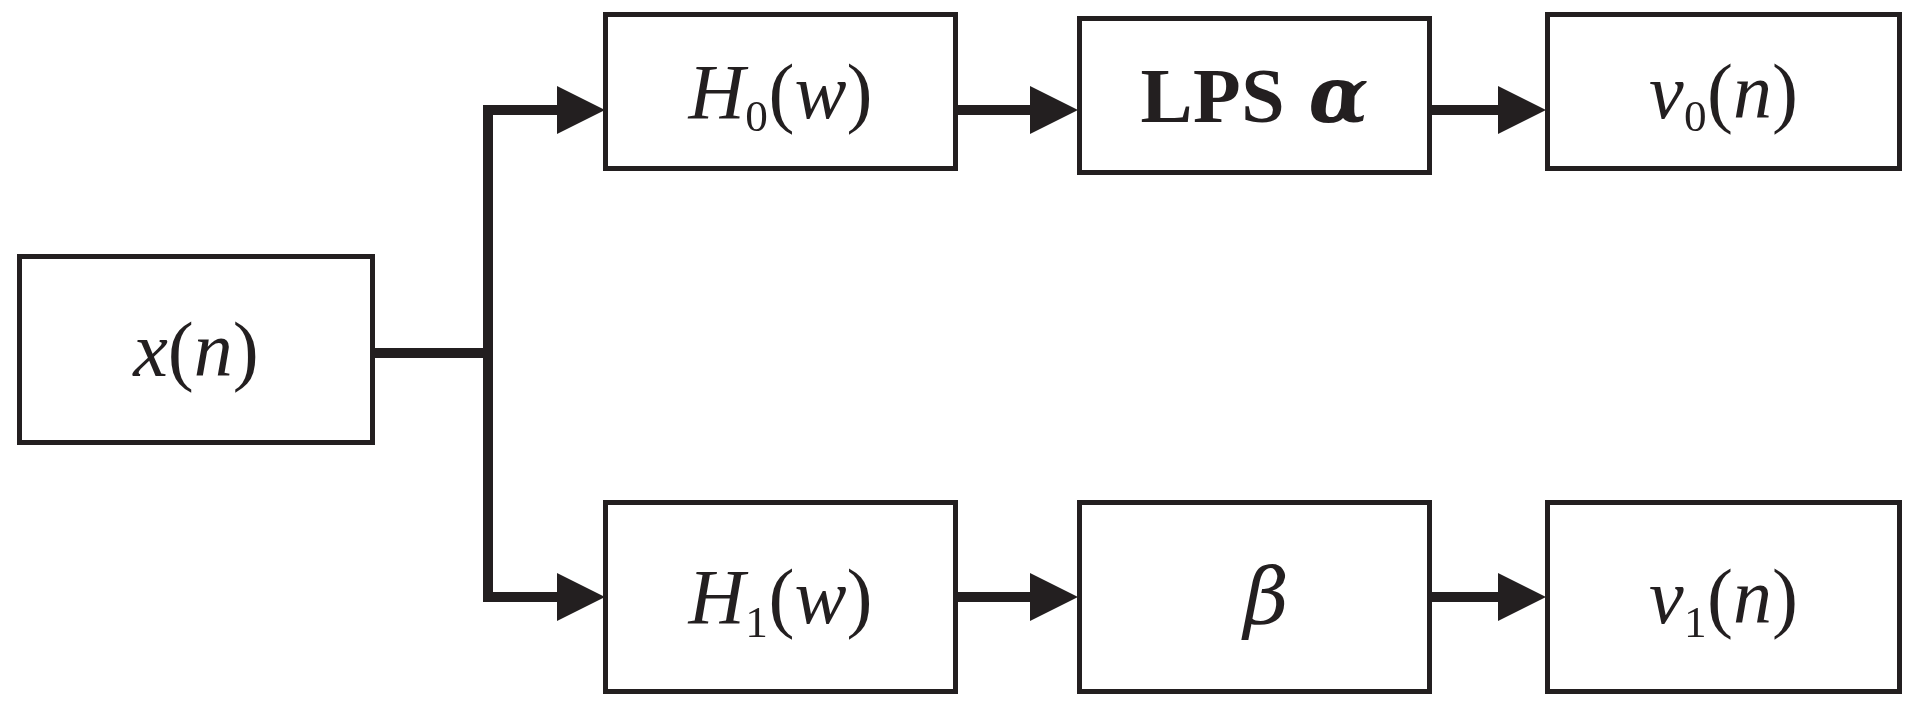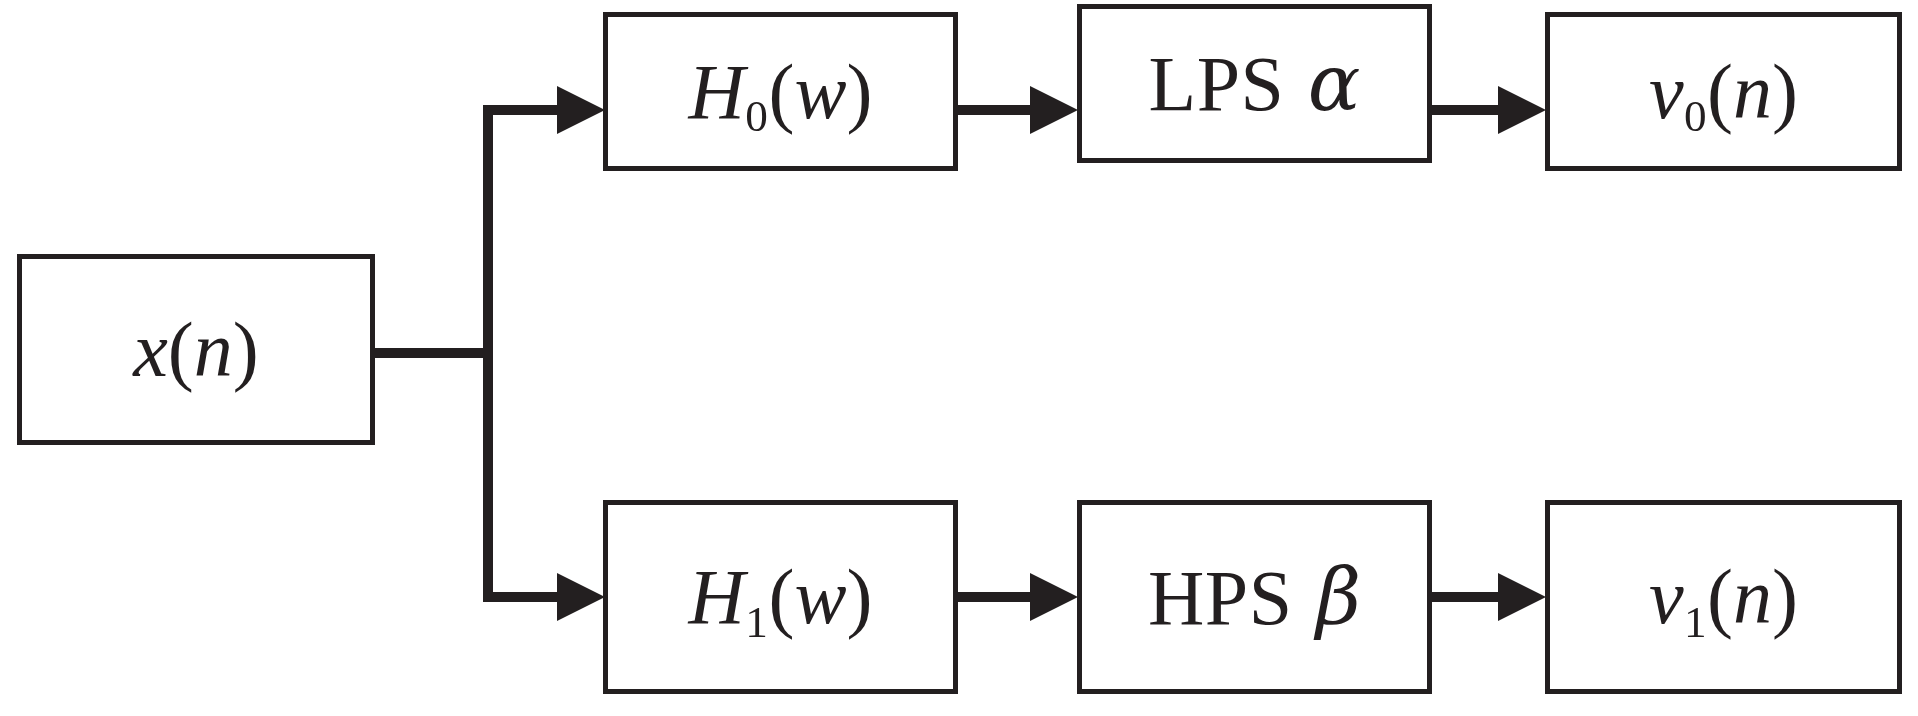--- a/index.html
+++ b/index.html
@@ -65,21 +65,21 @@
     font-family: "Liberation Serif", "DejaVu Serif", serif;
   }
   .gap {
     display: inline-block;
     width: 0.30em;
   }
 
   
   #box-source      { left: 17px;   top: 254px; width: 358px; height: 191px; }
   #box-h0          { left: 603px;  top: 12px;  width: 355px; height: 159px; }
-  #box-lps         { left: 1077px; top: 4px;  width: 355px; height: 159px; }
+  #box-lps         { left: 1077px; top: 16px;  width: 355px; height: 159px; font-weight: bold; }
   #box-v0          { left: 1545px; top: 12px;  width: 357px; height: 159px; }
   #box-h1          { left: 603px;  top: 500px; width: 355px; height: 194px; }
   #box-hps         { left: 1077px; top: 500px; width: 355px; height: 194px; }
   #box-v1          { left: 1545px; top: 500px; width: 357px; height: 194px; }
 
   
   .wire {
     position: absolute;
     background: #231f20;
   }
@@ -176,21 +176,20 @@
       <span class="mvar">H</span>
         <span class="sub">1</span>
         <span class="paren">(</span>
         <span class="mvar">w</span>
         <span class="paren">)</span>
     </span>
   </div>
 
   <div class="block" id="box-hps">
     <span class="label" title="HPS beta">
-      <span class="mupright">HPS</span>
         <span class="gap"></span>
         <span class="greek">β</span>
     </span>
   </div>
 
   <div class="block" id="box-v1">
     <span class="label" title="v1(n)">
       <span class="mvar">v</span>
         <span class="sub">1</span>
         <span class="paren">(</span>

